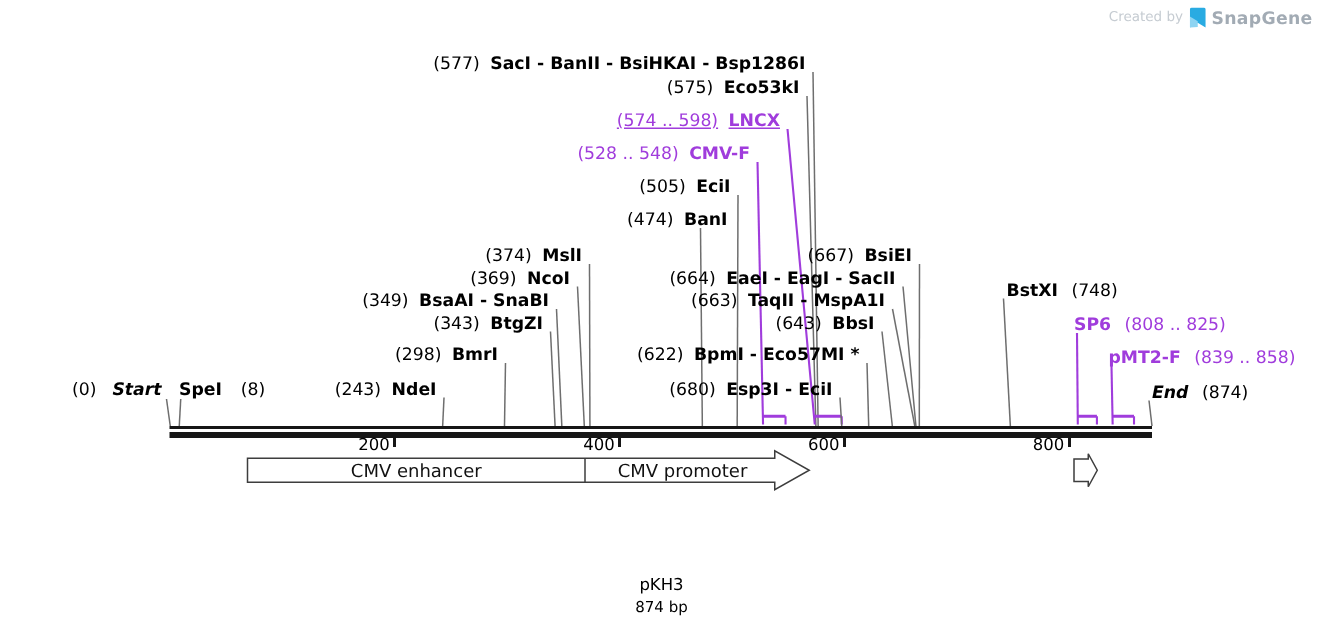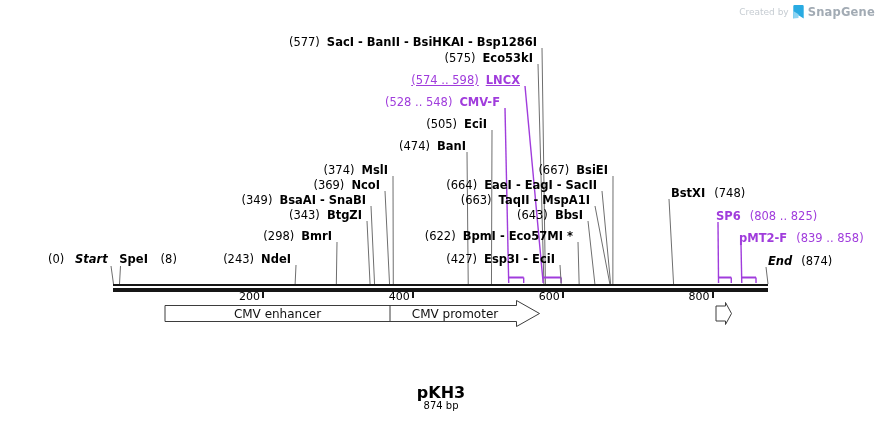--- a/index.html
+++ b/index.html
@@ -17,21 +17,21 @@
   .mk .gapL{margin-left:9px;}
   
   .map-bar{position:absolute;background:#161616;}
   
   .tick{position:absolute;width:2px;height:6px;background:#161616;}
   .tick-num{position:absolute;font-size:11px;line-height:12px;color:#000;}
   
   .features-svg,.conn-svg{position:absolute;left:0;top:0;pointer-events:none;}
   .feat-label{position:absolute;font-size:12px;line-height:16px;text-align:center;color:#111;}
   
-  .title-name{position:absolute;left:0;right:0;top:383px;text-align:center;font-size:16px;font-weight:700;}
+  .title-name{position:absolute;left:0;right:0;top:383px;text-align:center;font-size:11px;font-weight:400;}
   .title-len{position:absolute;left:0;right:0;top:400px;text-align:center;font-size:10px;}
   
   .wm{position:absolute;top:5px;right:7px;display:flex;align-items:center;gap:4px;}
   .wm .created{font-size:9px;color:#c6ccd2;}
   .wm .brand{font-size:11.5px;font-weight:600;color:#a2abb4;letter-spacing:.2px;}
 </style>
 </head>
 <body>
 
 <div id="canvas">
@@ -109,33 +109,33 @@
     <span class="nm">SpeI</span>
     <span class="pos gapL">(8)</span>
   </div>
 
   <div id="markers">
       <div class="mk" style="top: 35px; right: 345px;"><span class="pos gapR">(577)</span><span class="nm">SacI - BanII - BsiHKAI - Bsp1286I</span></div>
       <div class="mk" style="top: 51px; right: 349px;"><span class="pos gapR">(575)</span><span class="nm">Eco53kI</span></div>
       <div class="mk purple" style="top: 73px; right: 362px; text-decoration: underline;"><span class="pos gapR">(574 .. 598)</span><span class="nm">LNCX</span></div>
       <div class="mk purple" style="top: 95px; right: 382px;"><span class="pos gapR">(528 .. 548)</span><span class="nm">CMV-F</span></div>
       <div class="mk" style="top: 117px; right: 395px;"><span class="pos gapR">(505)</span><span class="nm">EciI</span></div>
-      <div class="mk" style="top: 139px; right: 416px;"><span class="pos gapR">(474)</span><span class="nm">BanI</span></div>
+      <div class="mk" style="top: 139px; right: 397px;"><span class="pos gapR">(474)</span><span class="nm">BanI</span></div>
       <div class="mk" style="top: 163px; right: 494px;"><span class="pos gapR">(374)</span><span class="nm">MslI</span></div>
       <div class="mk" style="top: 178px; right: 502px;"><span class="pos gapR">(369)</span><span class="nm">NcoI</span></div>
       <div class="mk" style="top: 193px; right: 516px; margin-left: 48px;"><span class="pos gapR">(349)</span><span class="nm">BsaAI - SnaBI</span></div>
       <div class="mk" style="top: 208px; right: 520px;"><span class="pos gapR">(343)</span><span class="nm">BtgZI</span></div>
       <div class="mk" style="top: 229px; right: 550px;"><span class="pos gapR">(298)</span><span class="nm">BmrI</span></div>
       <div class="mk" style="top: 252px; right: 591px;"><span class="pos gapR">(243)</span><span class="nm">NdeI</span></div>
       <div class="mk" style="top: 163px; right: 274px;"><span class="pos gapR">(667)</span><span class="nm">BsiEI</span></div>
       <div class="mk" style="top: 178px; right: 285px;"><span class="pos gapR">(664)</span><span class="nm">EaeI - EagI - SacII</span></div>
       <div class="mk" style="top: 193px; right: 292px;"><span class="pos gapR">(663)</span><span class="nm">TaqII - MspA1I</span></div>
       <div class="mk" style="top: 208px; right: 299px;"><span class="pos gapR">(643)</span><span class="nm">BbsI</span></div>
       <div class="mk" style="top: 229px; right: 309px;"><span class="pos gapR">(622)</span><span class="nm">BpmI - Eco57MI *</span></div>
-      <div class="mk" style="top: 252px; right: 327px;"><span class="pos gapR">(427)</span><span class="nm">Esp3I - EciI</span></div>
+      <div class="mk" style="top: 252px; right: 327px;"><span class="pos gapR">(680)</span><span class="nm">Esp3I - EciI</span></div>
       <div class="mk" style="top: 186px; left: 671px;"><span class="nm">BstXI</span><span class="pos gapL">(748)</span></div>
       <div class="mk purple" style="top: 209px; left: 716px;"><span class="nm">SP6</span><span class="pos gapL">(808 .. 825)</span></div>
       <div class="mk purple" style="top: 231px; left: 739px;"><span class="nm">pMT2-F</span><span class="pos gapL">(839 .. 858)</span></div>
       <div class="mk" style="top: 254px; left: 768px;"><span class="nm it">End</span><span class="pos gapL">(874)</span></div>
     </div>
 
   <div class="title-name">pKH3</div>
   <div class="title-len">874 bp</div>
 
 </div>

